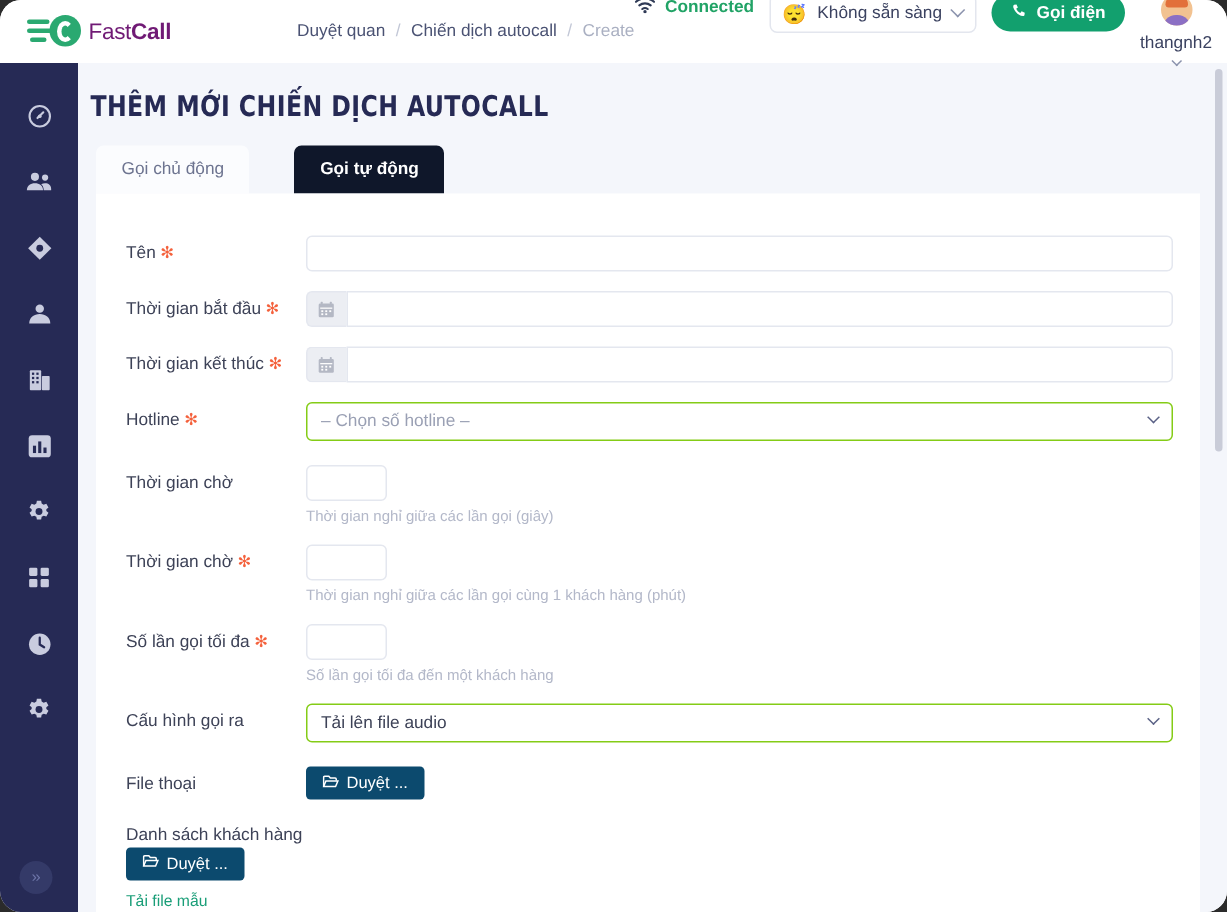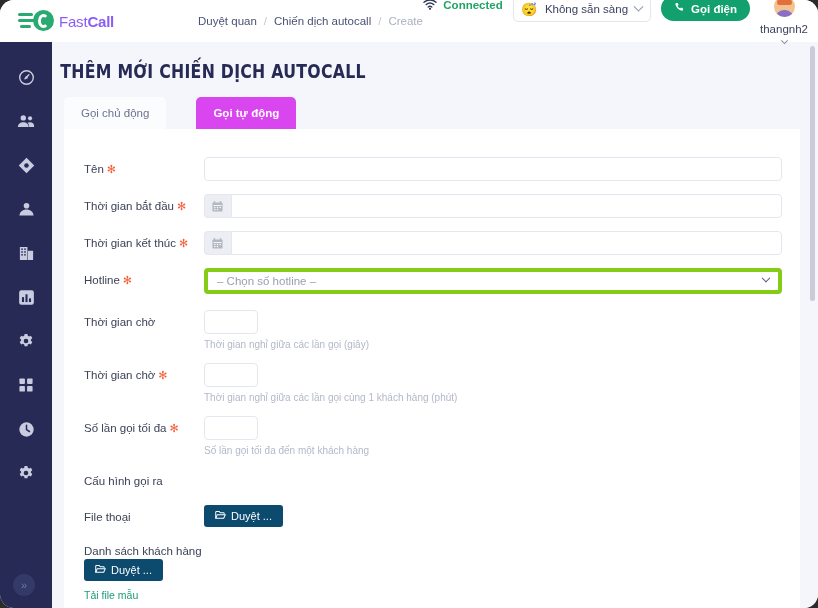--- a/index.html
+++ b/index.html
@@ -34,21 +34,21 @@
     width: 21px; height: 21px; border-radius: 50%;
     background: #2aa971;
   }
   .logo-c::after {
     content: ""; position: absolute; left: 5px; top: 3.5px;
     width: 11px; height: 14px;
     border: 3px solid #ffffff; border-radius: 50%;
     border-right-color: transparent;
     box-sizing: border-box;
   }
-  .logo-text { font-size: 15px; color: #8b5cf6; margin-left: 5px; letter-spacing: -0.2px; }
+  .logo-text { font-size: 15px; color: #701a75; margin-left: 5px; letter-spacing: -0.2px; }
   .logo-text b { font-weight: 700; }
 
   .breadcrumb { display: flex; align-items: center; gap: 7px; font-size: 11.5px; margin-left: 30px; }
   .bc-link { color: #4a5273; }
   .bc-sep { color: #c2c7d6; }
   .bc-cur { color: #aab0c2; }
 
   .topright { margin-left: auto; display: flex; align-items: flex-start; gap: 10px; margin-right: 10px; }
   .conn { display: flex; align-items: center; gap: 6px; }
   .conn-label { font-size: 11.5px; color: #21a366; font-weight: 700; }
@@ -111,21 +111,21 @@
     padding: 18px 0 0 9px;
     transform: scaleX(0.92); transform-origin: left center;
   }
 
   .tabs { display: flex; margin: 15px 0 0 12px; gap: 30px; }
   .tab {
     font-size: 11.5px; padding: 10px 17px; cursor: pointer;
     border-radius: 5px 5px 0 0;
     background: #fbfcfe; color: #6d7490;
   }
-  .tab.active { background: #d946ef; color: #ffffff; font-weight: 700; }
+  .tab.active { background: #0f172a; color: #ffffff; font-weight: 700; }
 
   .card {
     background: #ffffff;
     margin-left: 12px; margin-right: 18px;
     min-height: 470px;
     padding: 28px 0 0 0;
     position: relative;
   }
 
   .row { display: flex; align-items: flex-start; padding: 0 0 0 20px; margin-bottom: 13px; }
@@ -148,21 +148,21 @@
   .inp-prefix {
     width: 28px; height: 24px; background: #eceef3;
     border: 1px solid #e4e7ef; border-right: none;
     border-radius: 4px 0 0 4px;
     display: flex; align-items: center; justify-content: center;
   }
   .inp-group .inp { border-radius: 0 4px 4px 0; }
 
   .sel {
     width: 100%; height: 26px;
-    border: 4px solid #84cc16; border-radius: 4px; background: #fff;
+    border: 1px solid #84cc16; border-radius: 4px; background: #fff;
     display: flex; align-items: center; padding: 0 9px;
     font-size: 11.5px; color: #3d4257; cursor: pointer;
   }
   .sel.placeholder { color: #9aa0b4; }
   .sel-chev { margin-left: auto; width: 6px; height: 6px;
               border-right: 1.5px solid #5a6186; border-bottom: 1.5px solid #5a6186;
               transform: rotate(45deg) translate(-2px,-2px); }
 
   .hint { font-size: 10px; color: #b3b8c9; margin-top: 5px; }
 
@@ -463,20 +463,26 @@
       <div class="row">
         <div class="row-label"><span>Số lần gọi tối đa</span><span class="req">✻</span></div>
         <div class="row-field">
           <input class="inp inp-sm" value="" style="">
           <div class="hint">Số lần gọi tối đa đến một khách hàng</div>
         </div>
       </div>
 
       <div class="row" style="margin-bottom:16px;">
         <div class="row-label"><span>Cấu hình gọi ra</span></div>
+        <div class="row-field">
+          <div class="sel">
+            <span>Tải lên file audio</span>
+            <span class="sel-chev"></span>
+          </div>
+        </div>
       </div>
 
       <div class="row" style="margin-bottom:12px;">
         <div class="row-label"><span>File thoại</span></div>
         <div class="row-field">
           <button class="browse-btn">
             <span>
               <svg width="11" height="10" viewBox="0 0 12 10" fill="none" stroke="#fff" stroke-width="1.1">
                 <path d="M0.8 8.6V2a.8.8 0 0 1 .8-.8h3l1.1 1.3h3.5a.8.8 0 0 1 .8.8v1"></path>
                 <path d="M0.8 8.6 2.5 4.6h8.7L9.5 8.6z"></path>

